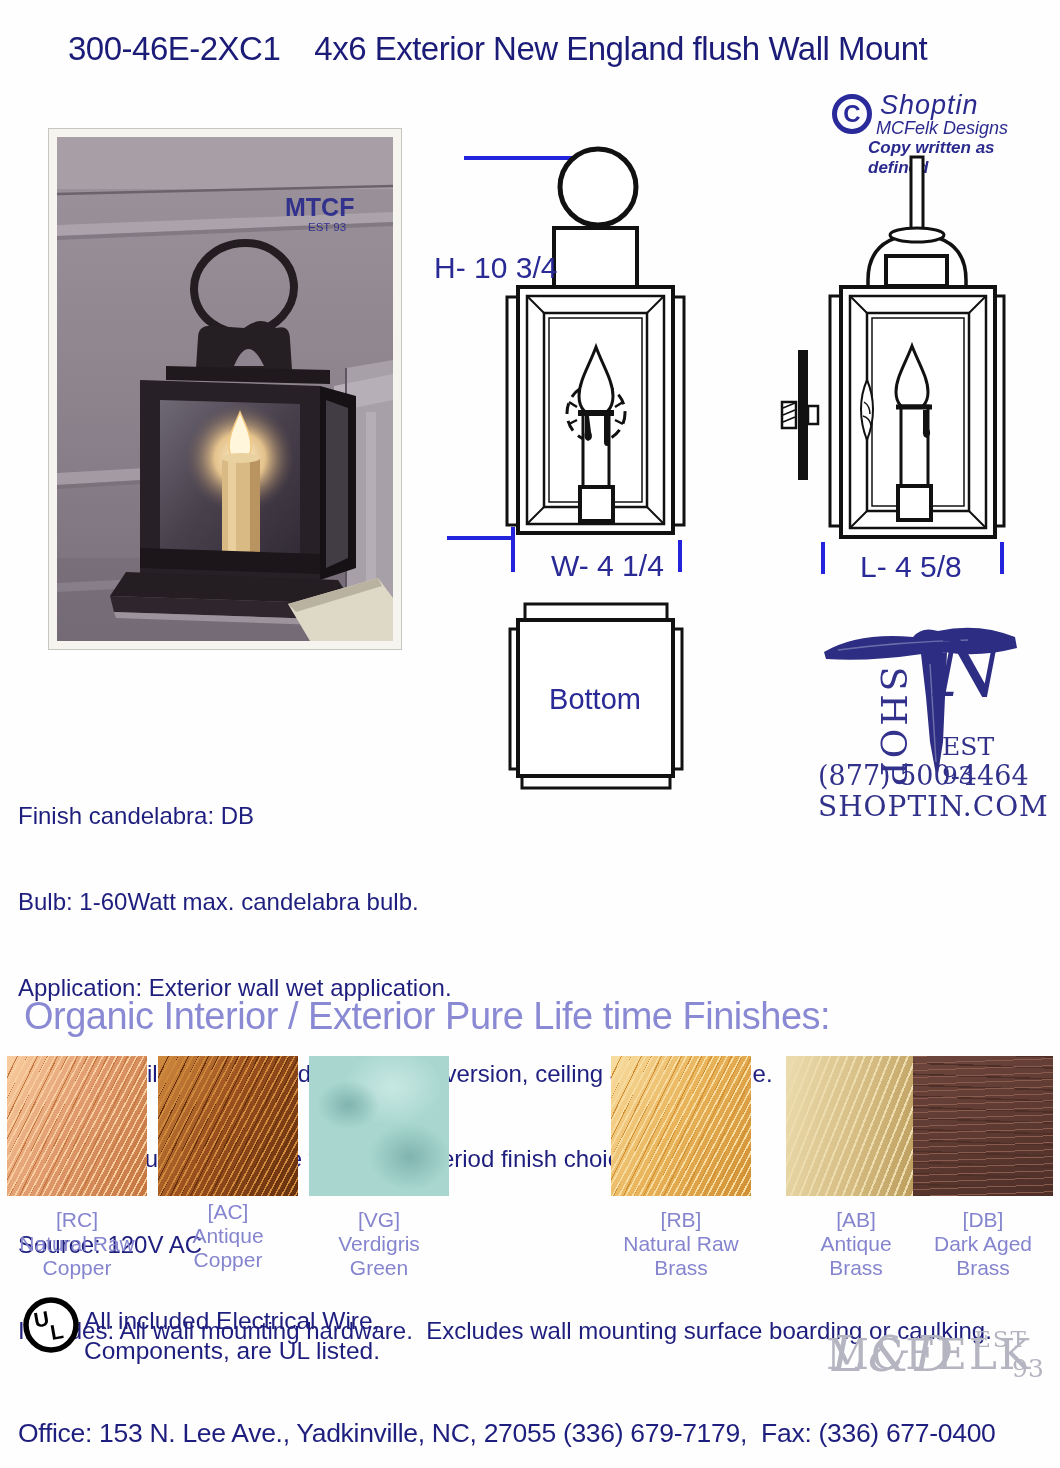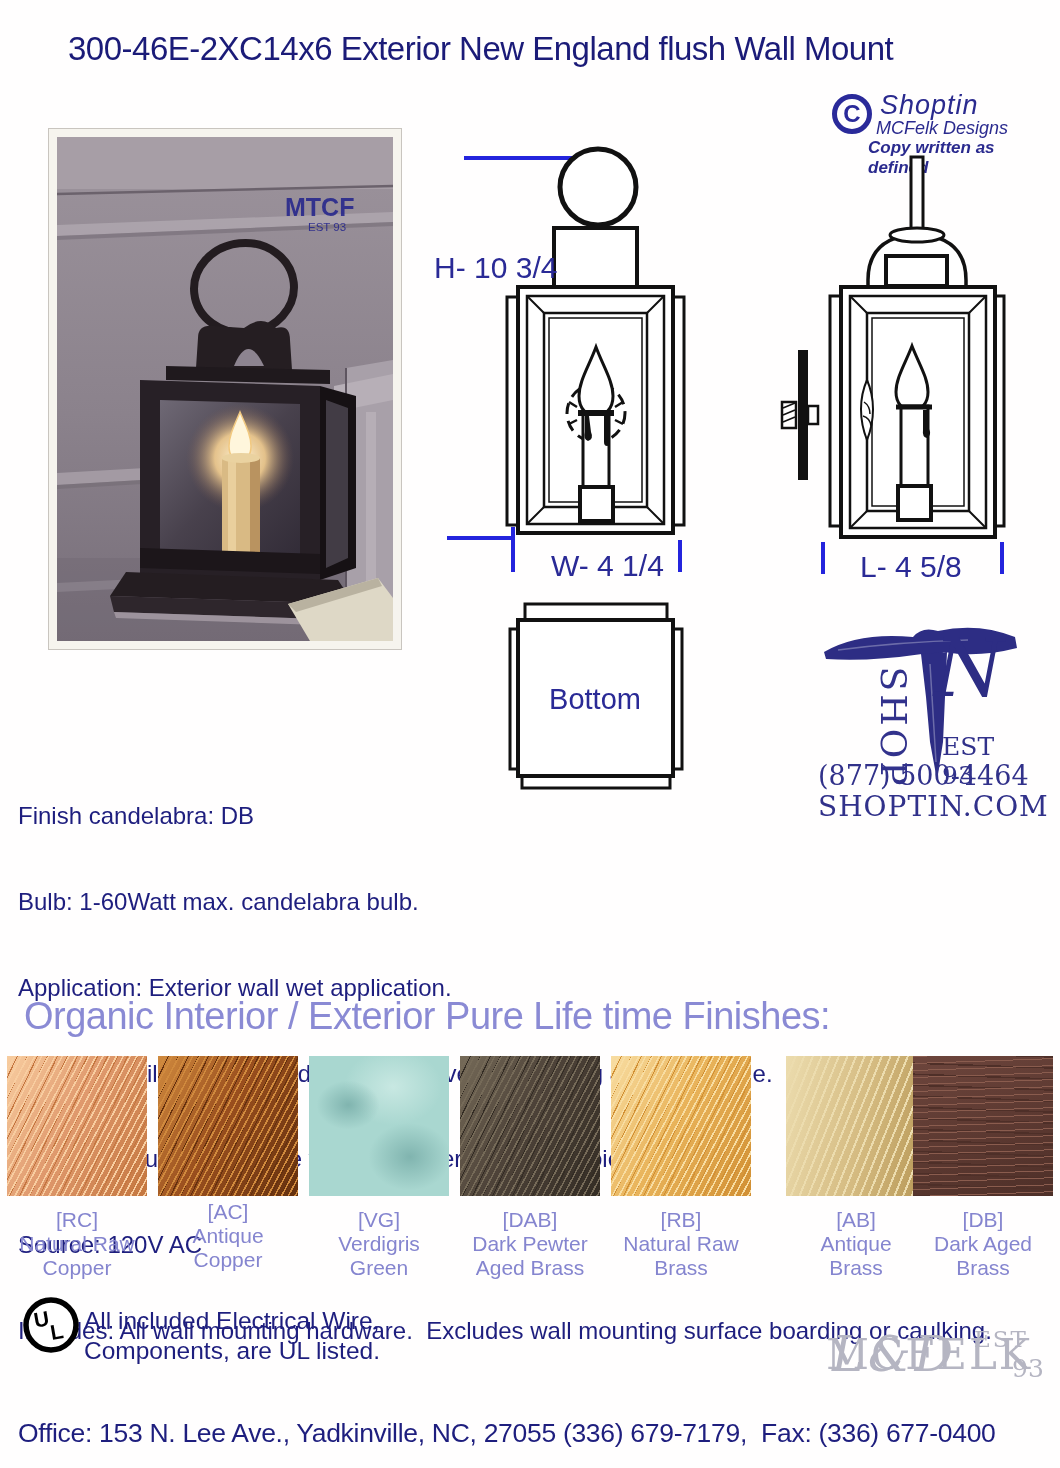--- a/index.html
+++ b/index.html
@@ -1,21 +1,21 @@
 <!DOCTYPE html>
 <html><head>
 <meta charset="utf-8">
 <style>
   html,body{margin:0;padding:0;background:#ffffff;}
   #page{position:relative;width:1060px;height:1468px;background:#fffefe;overflow:hidden;
         font-family:"Liberation Sans",sans-serif;}
   .abs{position:absolute;}
   
   #title{left:68px;top:30px;font-size:33px;color:#1b1b78;white-space:nowrap;letter-spacing:-0.5px;}
-  #title .model{}
+  #title .model{margin-right:34px;}
   
   #badge{left:832px;top:92px;width:220px;color:#2a2a8e;}
   #badge .csym{position:absolute;left:0;top:2px;width:40px;height:40px;border:5px solid #2a2a9a;
     border-radius:50%;box-sizing:border-box;text-align:center;font-size:24px;font-weight:bold;
     line-height:30px;color:#2a2a9a;font-family:"Liberation Sans",sans-serif;}
   #badge .l1{position:absolute;left:48px;top:-2px;font-size:27px;font-style:italic;letter-spacing:1px;}
   #badge .l2{position:absolute;left:44px;top:26px;font-size:18px;font-style:italic;}
   #badge .l3{position:absolute;left:36px;top:46px;font-size:17px;font-style:italic;font-weight:bold;}
   
   #specs{left:18px;top:745px;font-size:24px;line-height:28.6px;color:#1e1e7e;white-space:pre-wrap;}
@@ -256,26 +256,20 @@
     <div class="flabel"><span>[AC]</span><br>
       <span>Antique</span><br>
       <span>Copper</span></div>
   </div>
   <div class="finish" style="left:309px;">
     <div class="sw t-mottle" style="--base: #a9d7d0; --light: #c8e8e2; --dark: #80b4af;"></div>
     <div class="flabel"><span>[VG]</span><br>
       <span>Verdigris</span><br>
       <span>Green</span></div>
   </div>
-  <div class="finish" style="left:460px;">
-    <div class="sw t-diag" style="--base: #4e4339; --light: #756a58; --dark: #332c24;"></div>
-    <div class="flabel"><span>[DAB]</span><br>
-      <span>Dark Pewter</span><br>
-      <span>Aged Brass</span></div>
-  </div>
   <div class="finish" style="left:611px;">
     <div class="sw t-diag" style="--base: #e9b45b; --light: #f8dda2; --dark: #d18f33;"></div>
     <div class="flabel"><span>[RB]</span><br>
       <span>Natural Raw</span><br>
       <span>Brass</span></div>
   </div>
   <div class="finish" style="left:786px;">
     <div class="sw t-soft" style="--base: #d4ba80; --light: #ecdcae; --dark: #b79755;"></div>
     <div class="flabel"><span>[AB]</span><br>
       <span>Antique</span><br>

